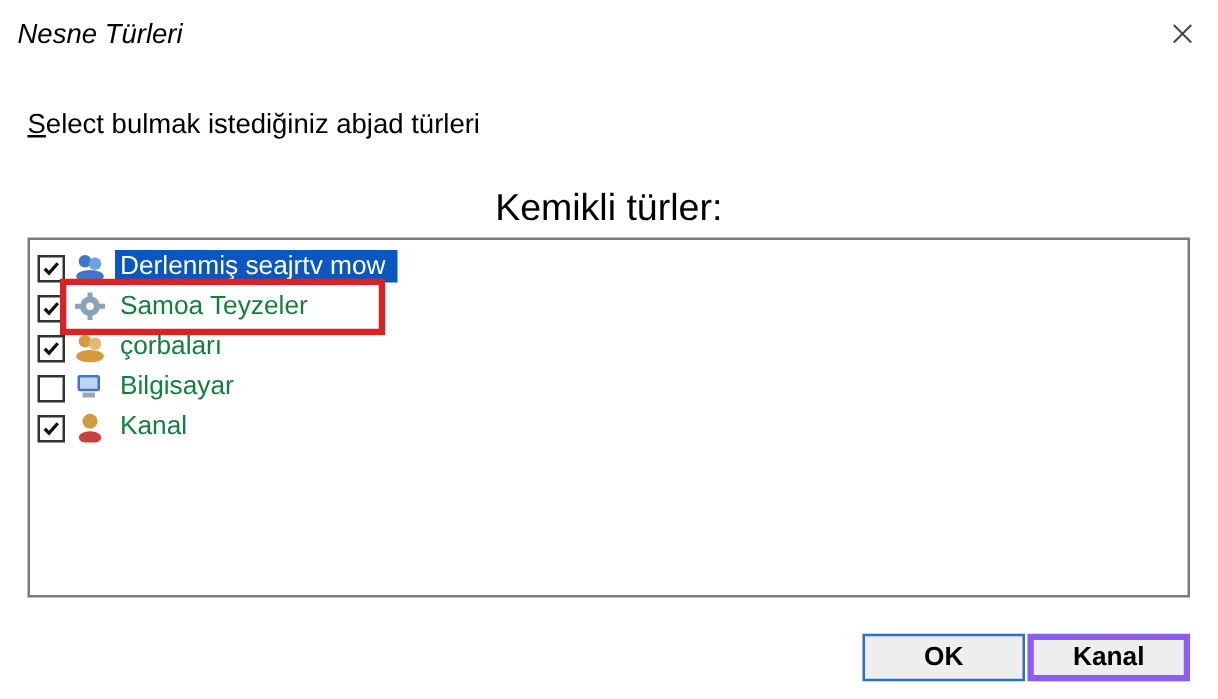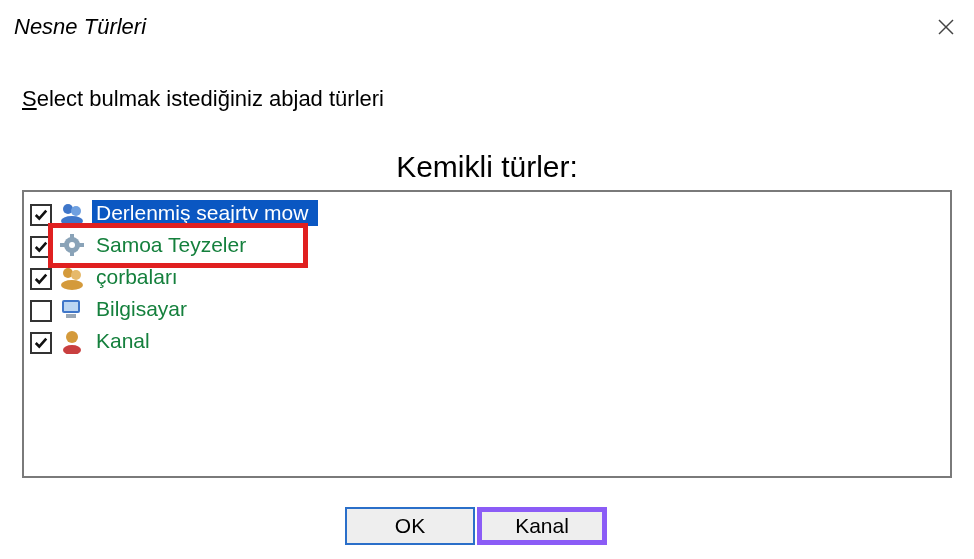--- a/index.html
+++ b/index.html
@@ -97,24 +97,25 @@
     position: absolute;
     border: 5px solid #e02020;
     left: 24px;
     top: 31px;
     width: 260px;
     height: 45px;
     pointer-events: none;
   }
   .footer {
     display: flex;
-    justify-content: center;
+    justify-content: flex-end;
     align-items: center;
     gap: 2px;
     padding: 18px 22px 14px 0;
+    font-weight: bold;
   }
   .btn {
     min-width: 130px;
     height: 38px;
     font-size: 21px;
     background: #eee;
     border: 5px solid #8b5cf6;
     display: flex;
     align-items: center;
     justify-content: center;

